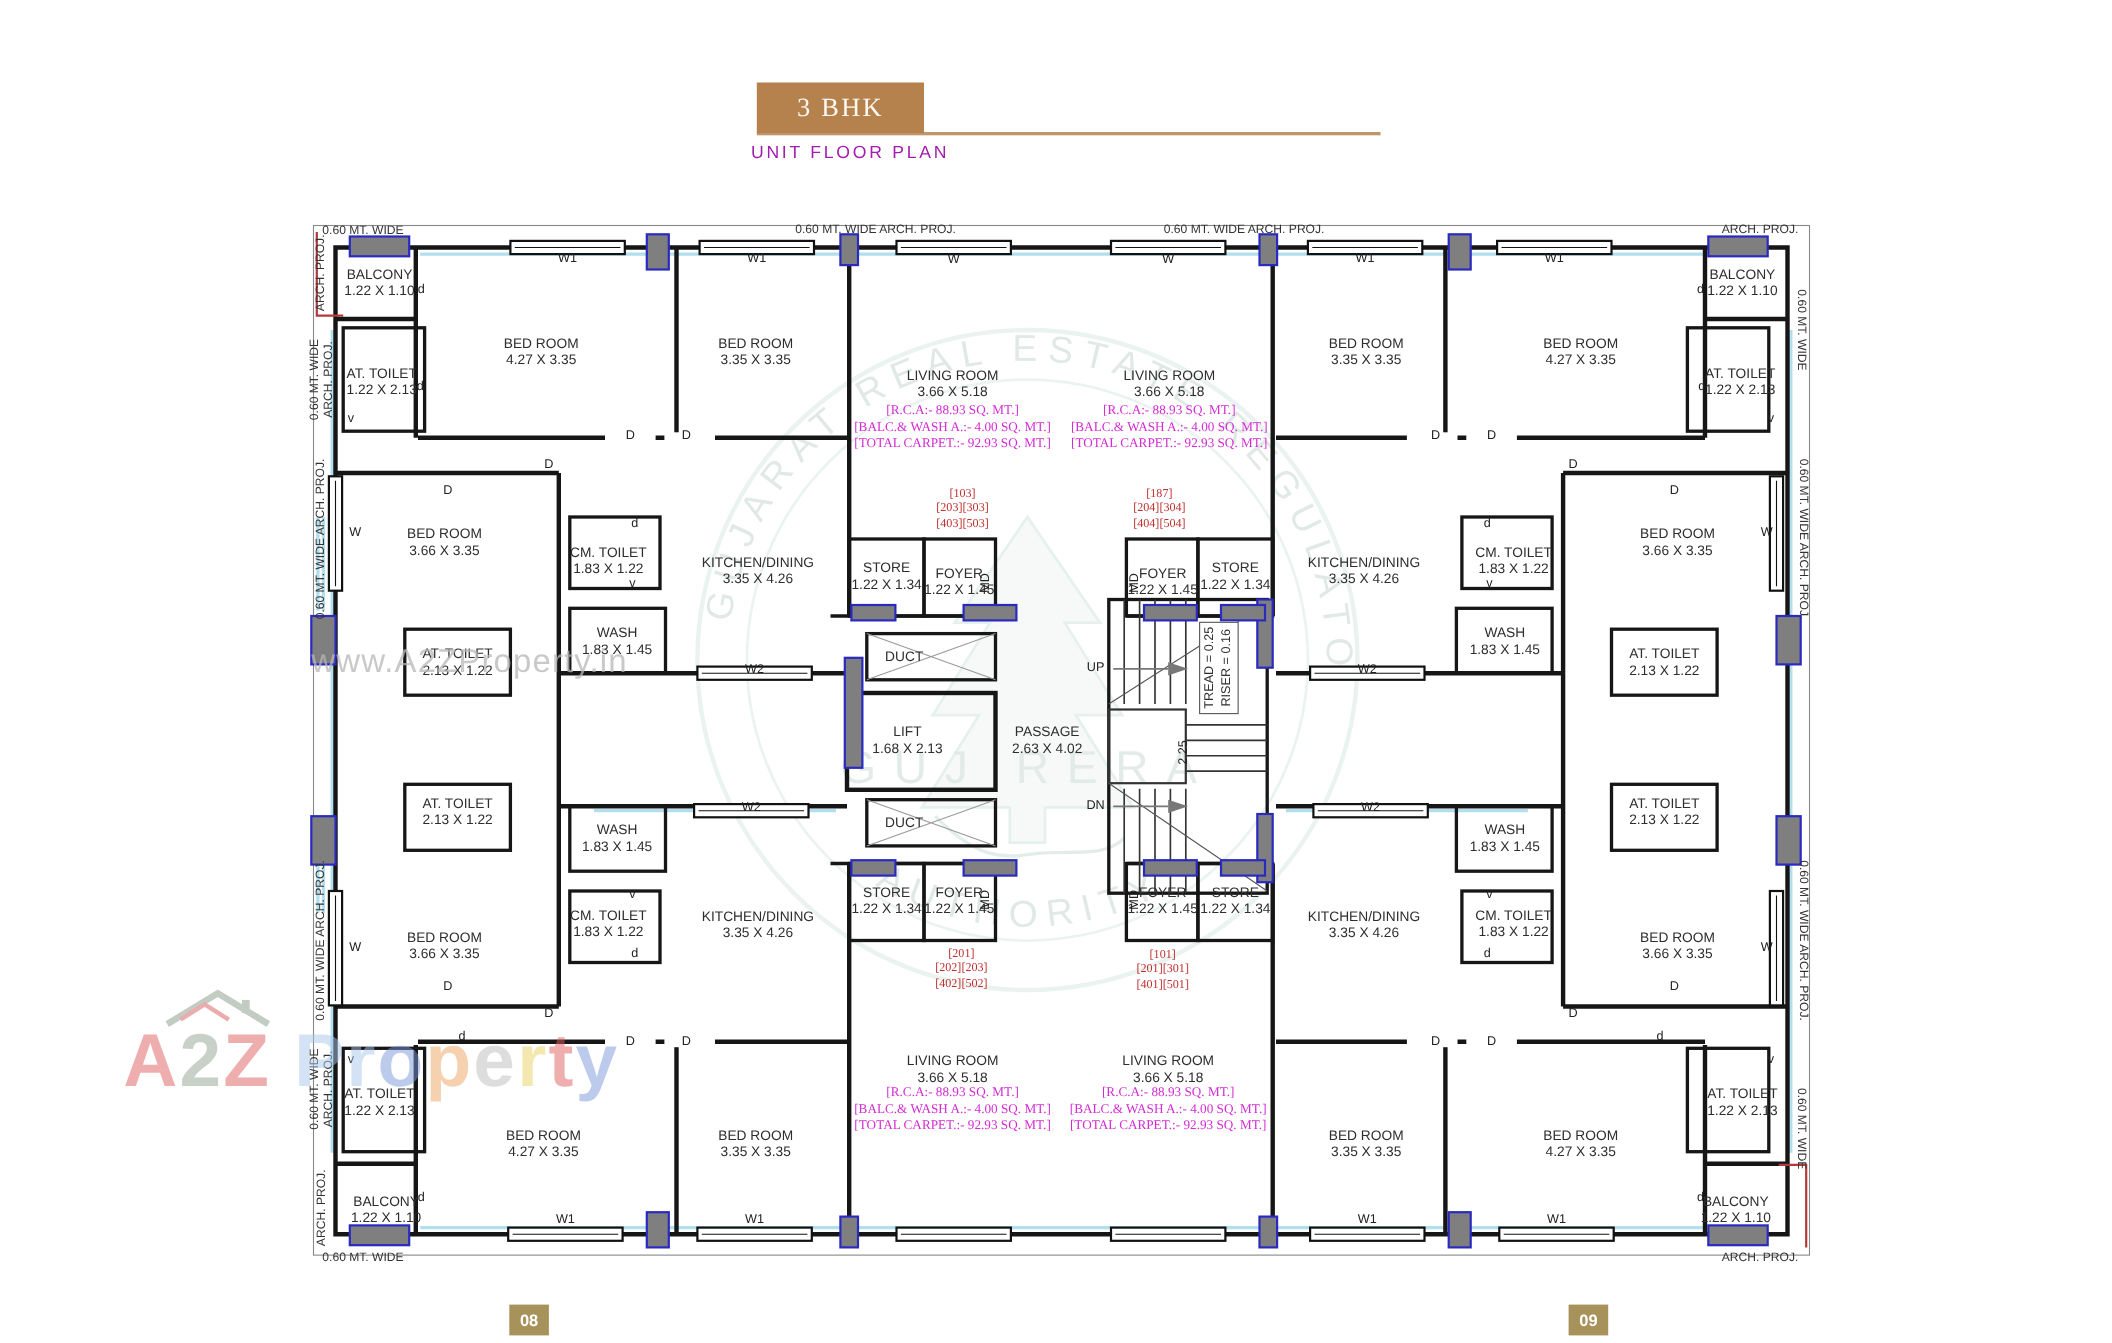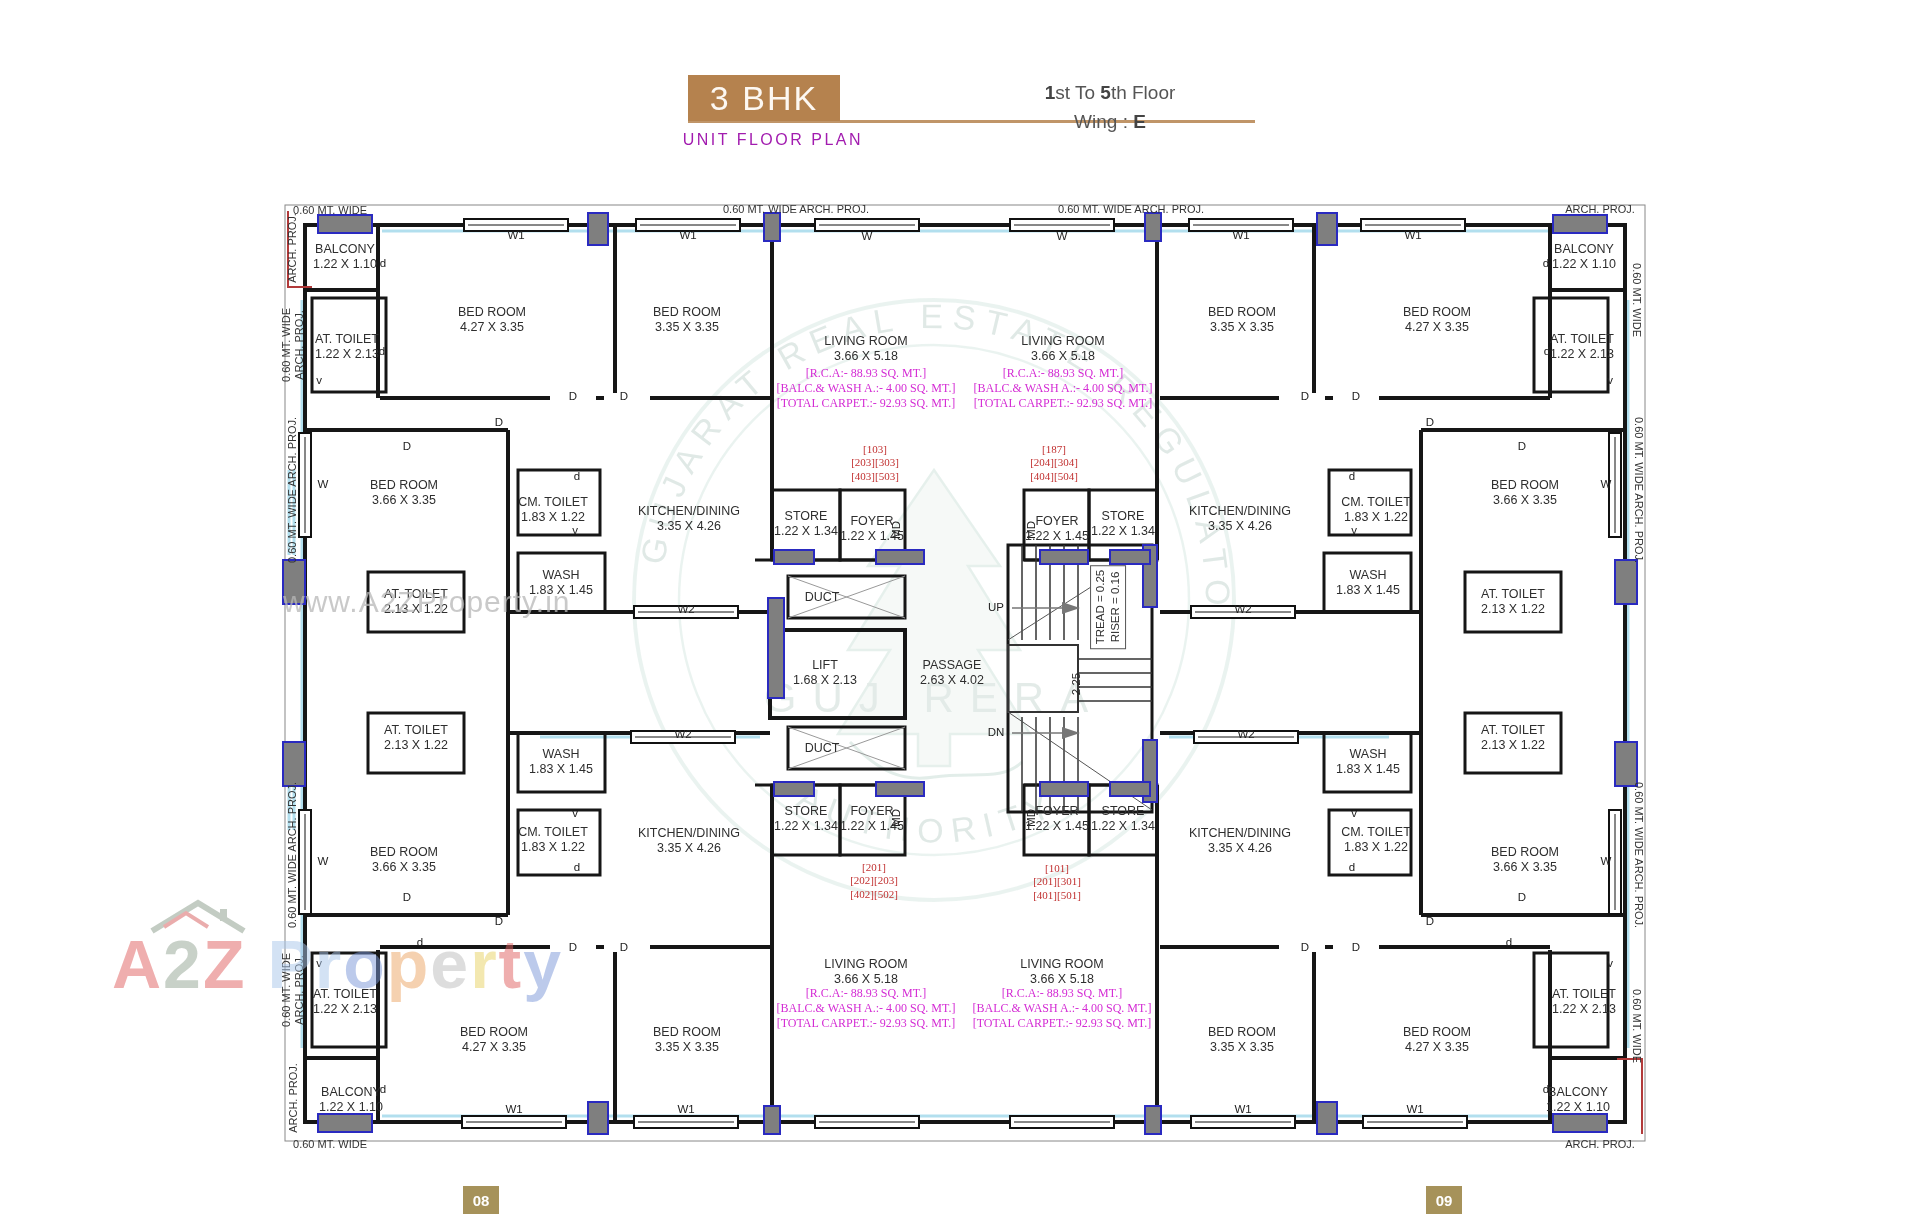--- a/index.html
+++ b/index.html
@@ -1,21 +1,21 @@
 <!DOCTYPE html>
 <html><head>
 <meta charset="utf-8">
 <style>
   html,body{margin:0;padding:0;background:#fff;}
   .page{position:relative;width:1920px;height:1221px;background:#fff;overflow:hidden;
         font-family:"Liberation Sans",sans-serif;}
   
   .bhk-box{position:absolute;left:688px;top:75px;width:152px;height:46px;background:#b5824e;
            display:flex;align-items:center;justify-content:center;}
-  .bhk-box span{font-family:Liberation Sans, sans-serif;font-size:34px;color:#fdf8f2;letter-spacing:2px;text-align:center;}
+  .bhk-box span{font-family:Liberation Serif, serif;font-size:24px;color:#fdf8f2;letter-spacing:2px;text-align:center;}
   .bhk-line{position:absolute;left:688px;top:120px;width:567px;height:3px;background:#b5824e;opacity:.85;}
   .subtitle{position:absolute;left:668px;top:131px;width:195px;text-align:right;font-size:16px;
             letter-spacing:2.5px;color:#a21caf;}
   .hdr-right{position:absolute;left:1000px;top:82px;width:220px;text-align:center;color:#555;font-size:19px;}
   .hdr-right .b{font-weight:bold;color:#444;}
   .hdr-right .row2{margin-top:7px;}
   
   .lbl{position:absolute;transform:translate(-50%,-50%);font-size:12.5px;line-height:1.18;color:#2e2e2e;
        white-space:pre-line;text-align:center;z-index:30;}
   .lbl.rot-90{transform:translate(-50%,-50%) rotate(-90deg);}
@@ -60,24 +60,20 @@
       <text x="934" y="712" text-anchor="middle" font-size="42" letter-spacing="16" fill="#c8d8d2">GUJ RERA</text>
       <path d="M850,742 C880,772 902,782 934,777 C970,771 1002,782 1022,762" fill="none" stroke="#c6dcd4" stroke-width="3"></path>
     </g>
   </svg>
 
   <div class="bhk-box">
     <span>3 BHK</span>
   </div>
   <div class="bhk-line"></div>
   <div class="subtitle">UNIT FLOOR PLAN</div>
-  <div class="hdr-right">
-    <div><span class="b">1</span><span>st To </span><span class="b">5</span><span>th Floor</span></div>
-    <div class="row2"><span>Wing : </span><span class="b">E</span></div>
-  </div>
 
   <svg width="1920" height="1221" viewBox="0 0 1920 1221" style="position:absolute;left:0;top:0;z-index:10;">
 
     <rect x="285" y="205" width="1360" height="936" fill="none" stroke="#888" stroke-width="1"></rect>
 
     <g stroke="#aadcec" stroke-width="3" opacity="0.9">
       <path d="M382,231 H1548 M382,1116 H1548 M302,300 V1048 M1628,300 V1048
                M540,612 H760 M1169,612 H1389 M540,737 H760 M1169,737 H1389
                M289,470 V555 M294,470 V555 M289,745 V830 M294,745 V830" fill="none"></path>
     </g>

